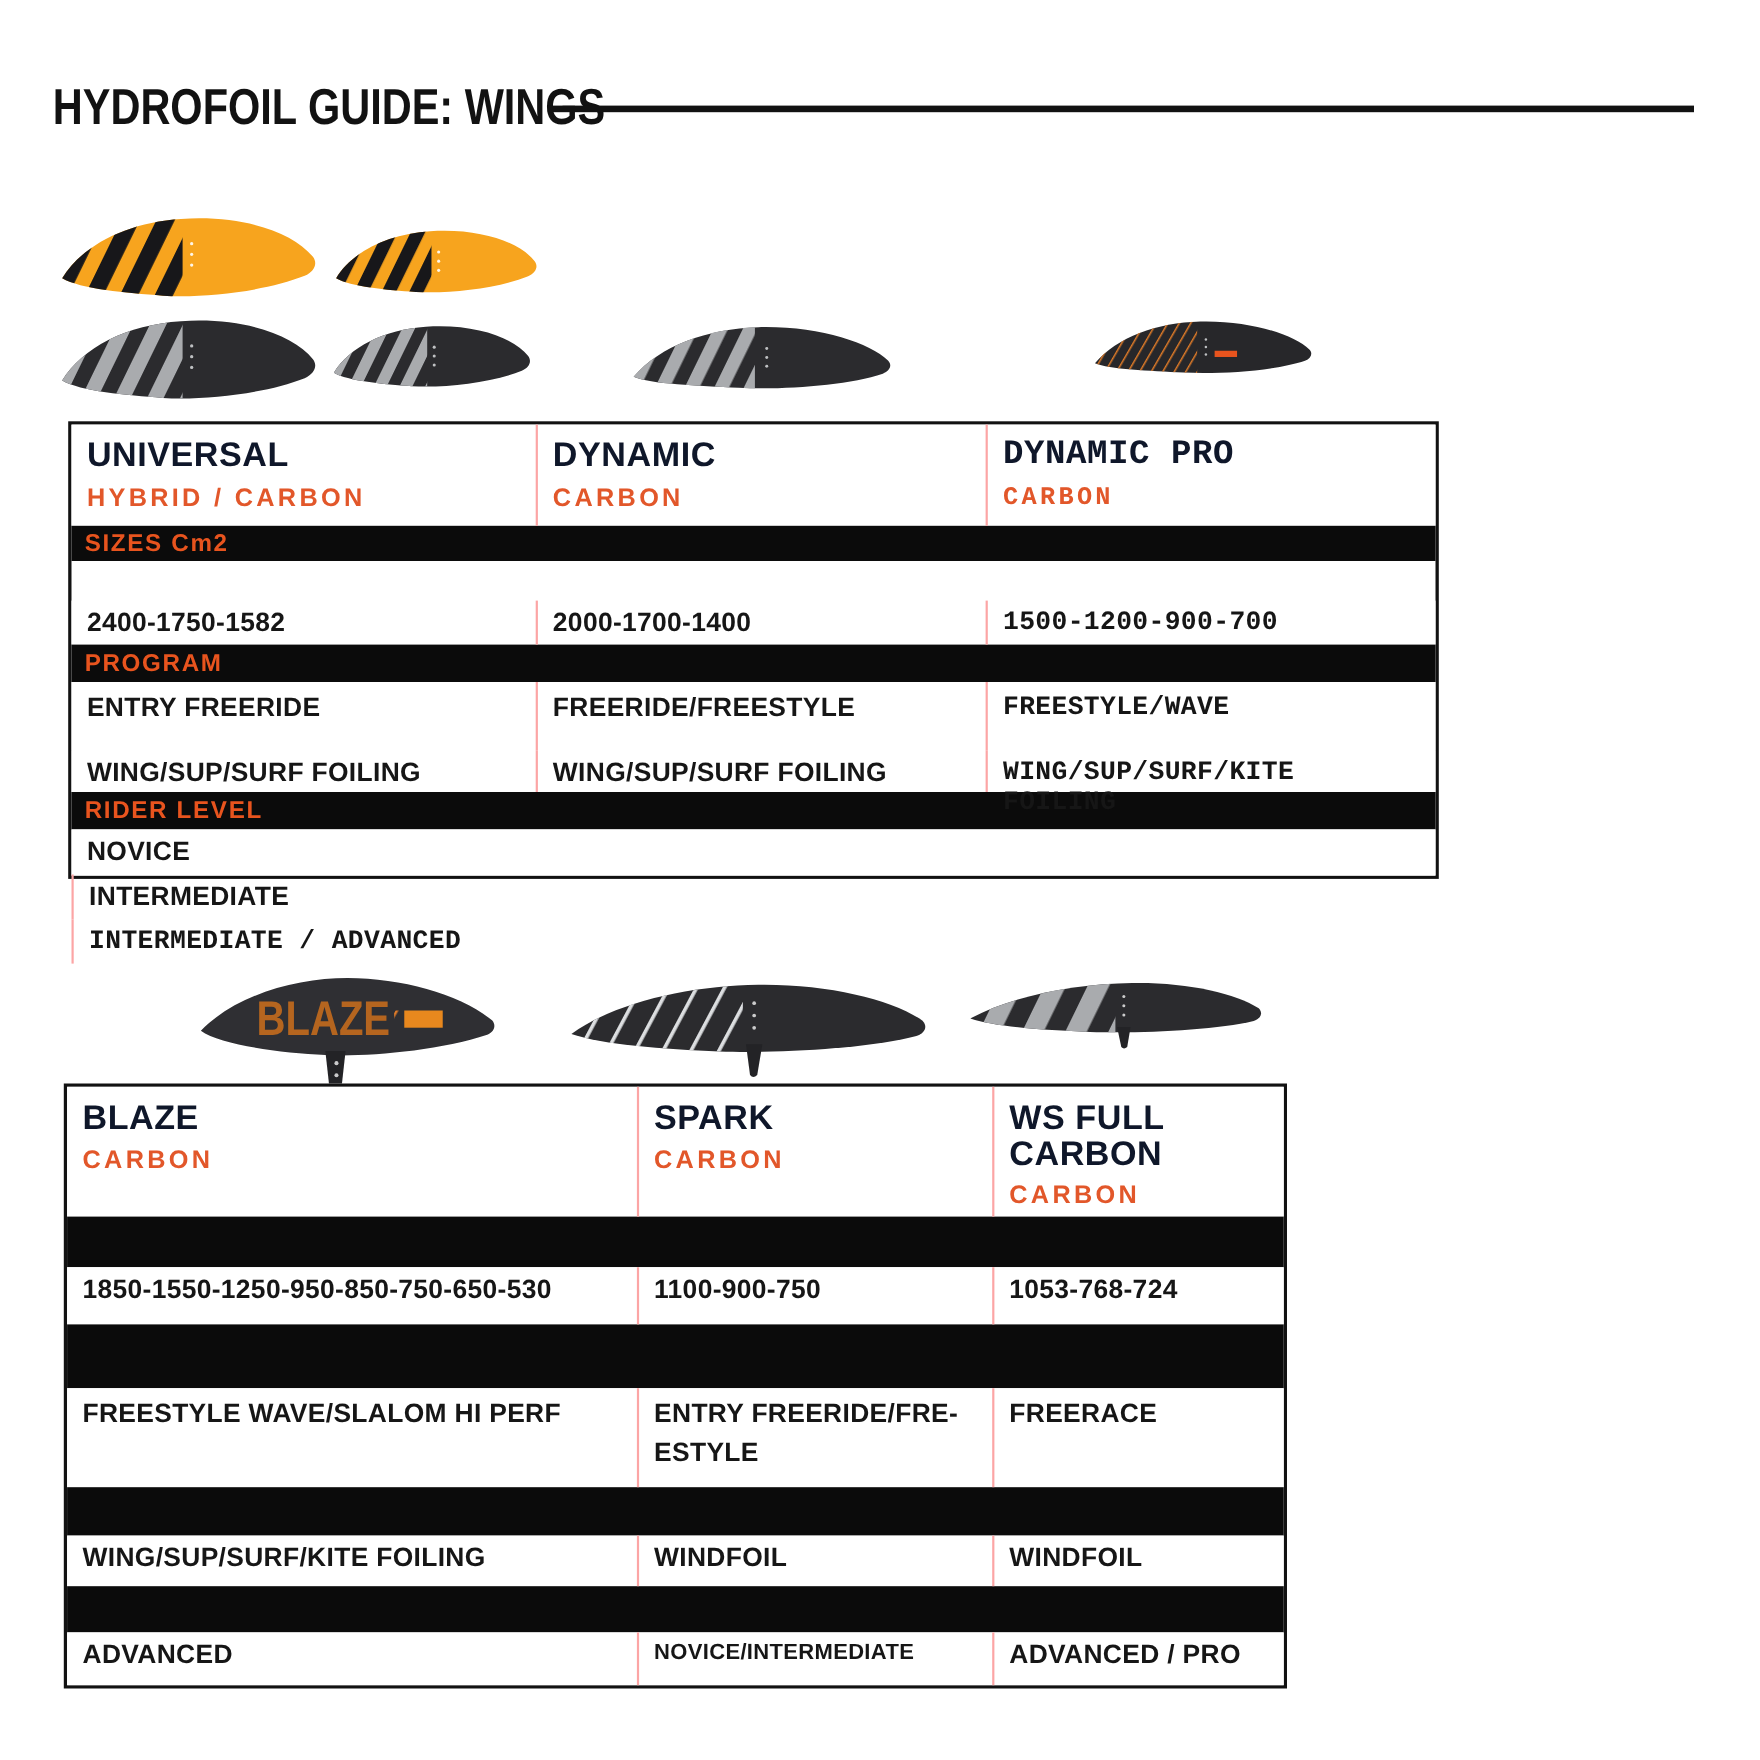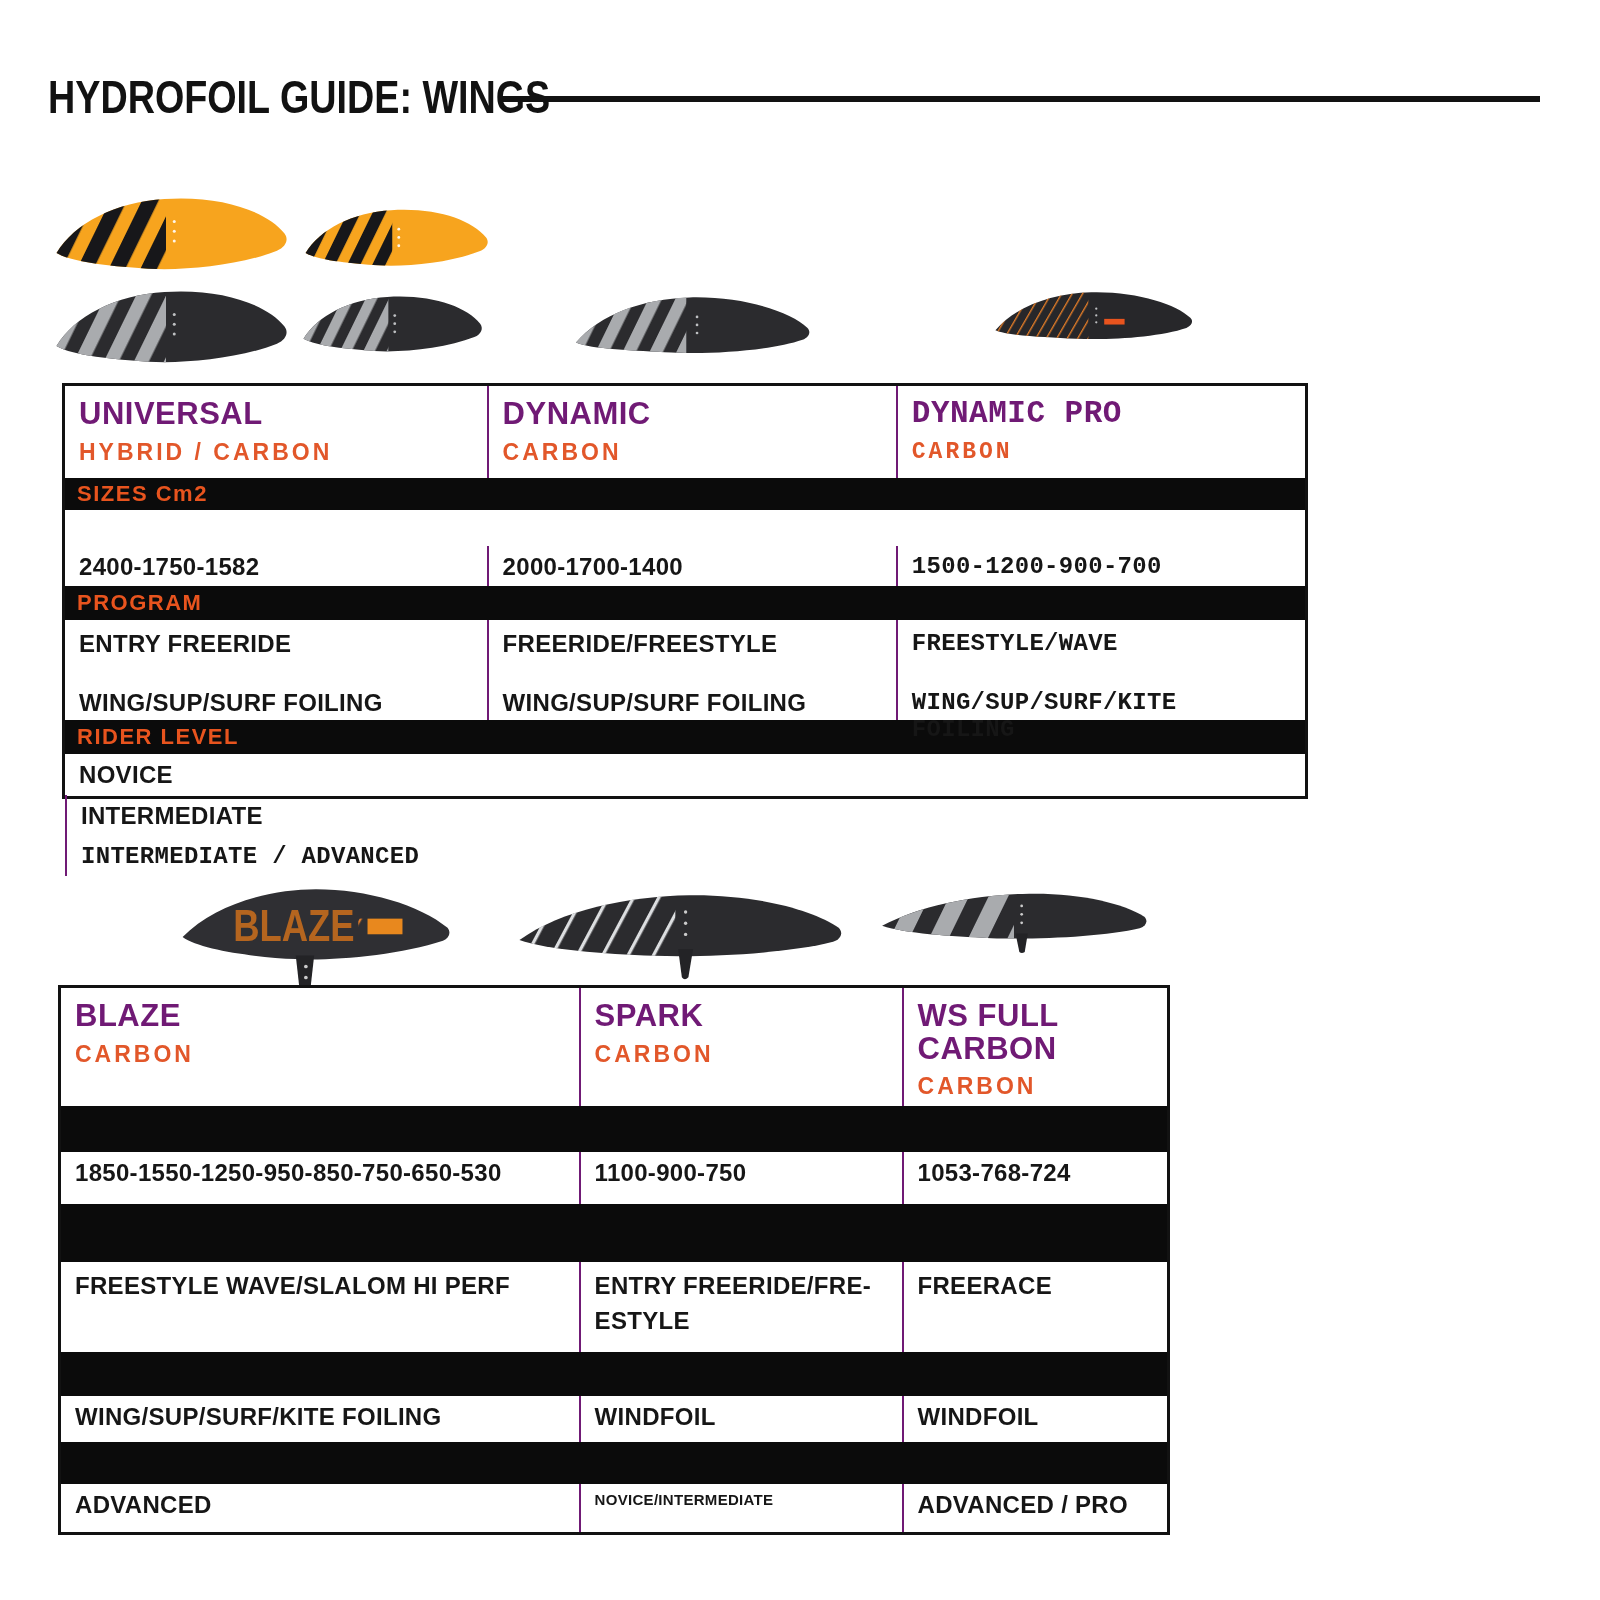--- a/index.html
+++ b/index.html
@@ -16,48 +16,48 @@
   .title-rule{position:absolute;left:498px;top:96px;width:1042px;height:6px;background:#121212;}
   
   .wing{position:absolute;}
   .wing svg{display:block;width:100%;height:auto;}
   
   .spec-table{position:absolute;border:3px solid #121212;background:#fff;box-sizing:border-box;}
   .t1{left:62px;top:383px;width:1246px;}
   .t2{left:58px;top:985px;width:1112px;}
   .row{display:flex;align-items:stretch;background:#fff;}
   .cell{box-sizing:border-box;padding:6px 14px;font-weight:700;}
-  .cell + .cell{border-left:2px solid #701a75;}
+  .cell + .cell{border-left:2px solid #fca5a5;}
   .t1 .c1{width:34%;} .t1 .c2{width:33%;} .t1 .c3{width:33%;font-family:Liberation Mono, monospace;}
   .t2 .c1{width:46.8%;} .t2 .c2{width:29.2%;} .t2 .c3{width:24%;}
   .header-row .cell{padding-top:12px;}
   .t1 .header-row{height:92px;}
   .t2 .header-row{height:118px;}
-  .product-name{font-size:31px;font-weight:800;letter-spacing:0.5px;color:#701a75;line-height:1.05;}
+  .product-name{font-size:31px;font-weight:800;letter-spacing:0.5px;color:#0f172a;line-height:1.05;}
   .product-material{font-size:23px;font-weight:700;letter-spacing:3px;color:#E2572A;margin-top:8px;}
   .band{background:#0b0b0b;display:flex;align-items:center;box-sizing:border-box;}
   .band-label{color:#E8541E;font-size:22px;font-weight:700;letter-spacing:1.5px;padding-left:12px;}
   .t1 .band-sizes{height:32px;}
   .t1 .band-program{height:34px;}
   .t1 .band-sports{height:34px;}
   .t1 .band-rider{height:34px;}
   .t2 .band-sizes{height:46px;}
   .t2 .band-program{height:58px;}
   .t2 .band-sports{height:44px;}
   .t2 .band-rider{height:42px;}
   .body-row .cell{font-size:24px;letter-spacing:0.3px;display:flex;align-items:flex-start;padding-top:7px;color:#161616;}
   .t1 .sizes-row{height:40px;margin-top:36px;}
   .t1 .program-row{height:62px;}
   .t1 .sports-row{height:38px;}
   .t1 .rider-row{height:42px;flex-direction:column;}
   .t2 .sizes-row{height:52px;}
   .t2 .program-row{height:90px;}
   .t2 .sports-row{height:46px;}
   .t2 .rider-row{height:48px;}
-  .t2 .rider-row .c2{font-size:15px;}
+  .t2 .rider-row .c2{font-size:20px;}
   .program-row .cell{line-height:1.45;display:block;}
 </style>
 </head>
 <body>
 
 <div class="page">
 
   <svg width="0" height="0" style="position:absolute" aria-hidden="true">
     <defs>
       <pattern id="patBlack" patternUnits="userSpaceOnUse" width="38" height="38" patternTransform="rotate(26)">

